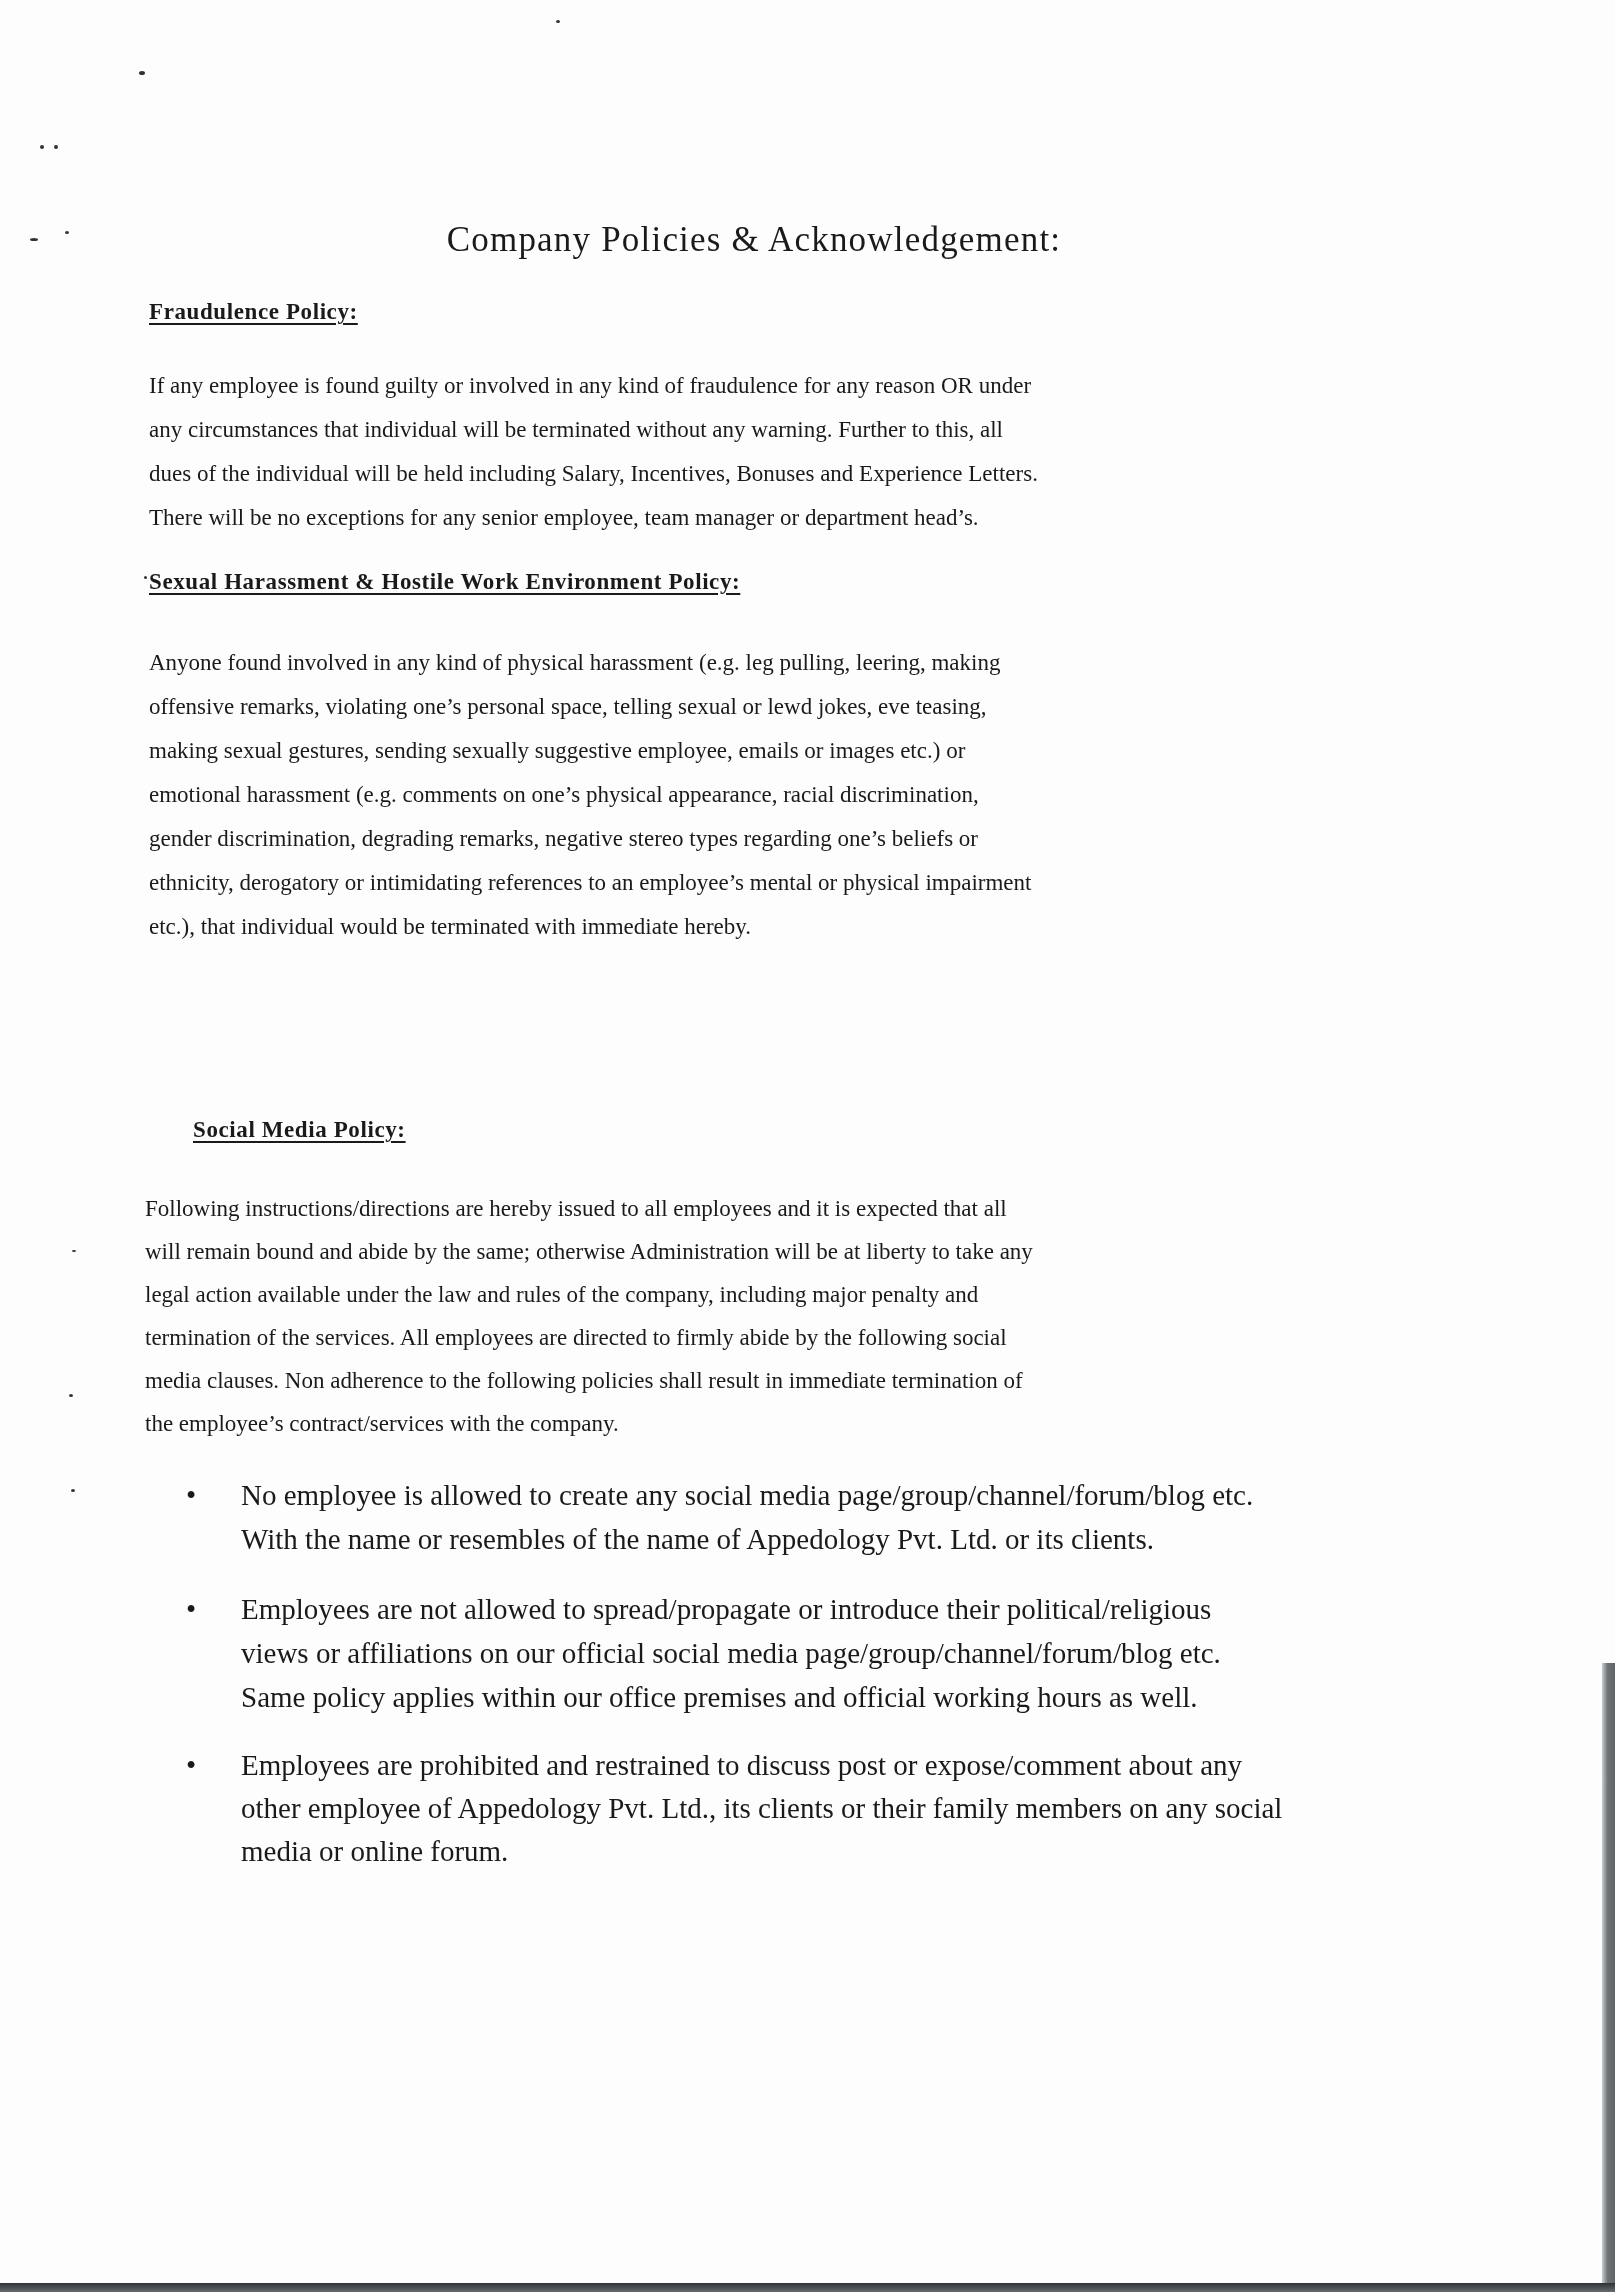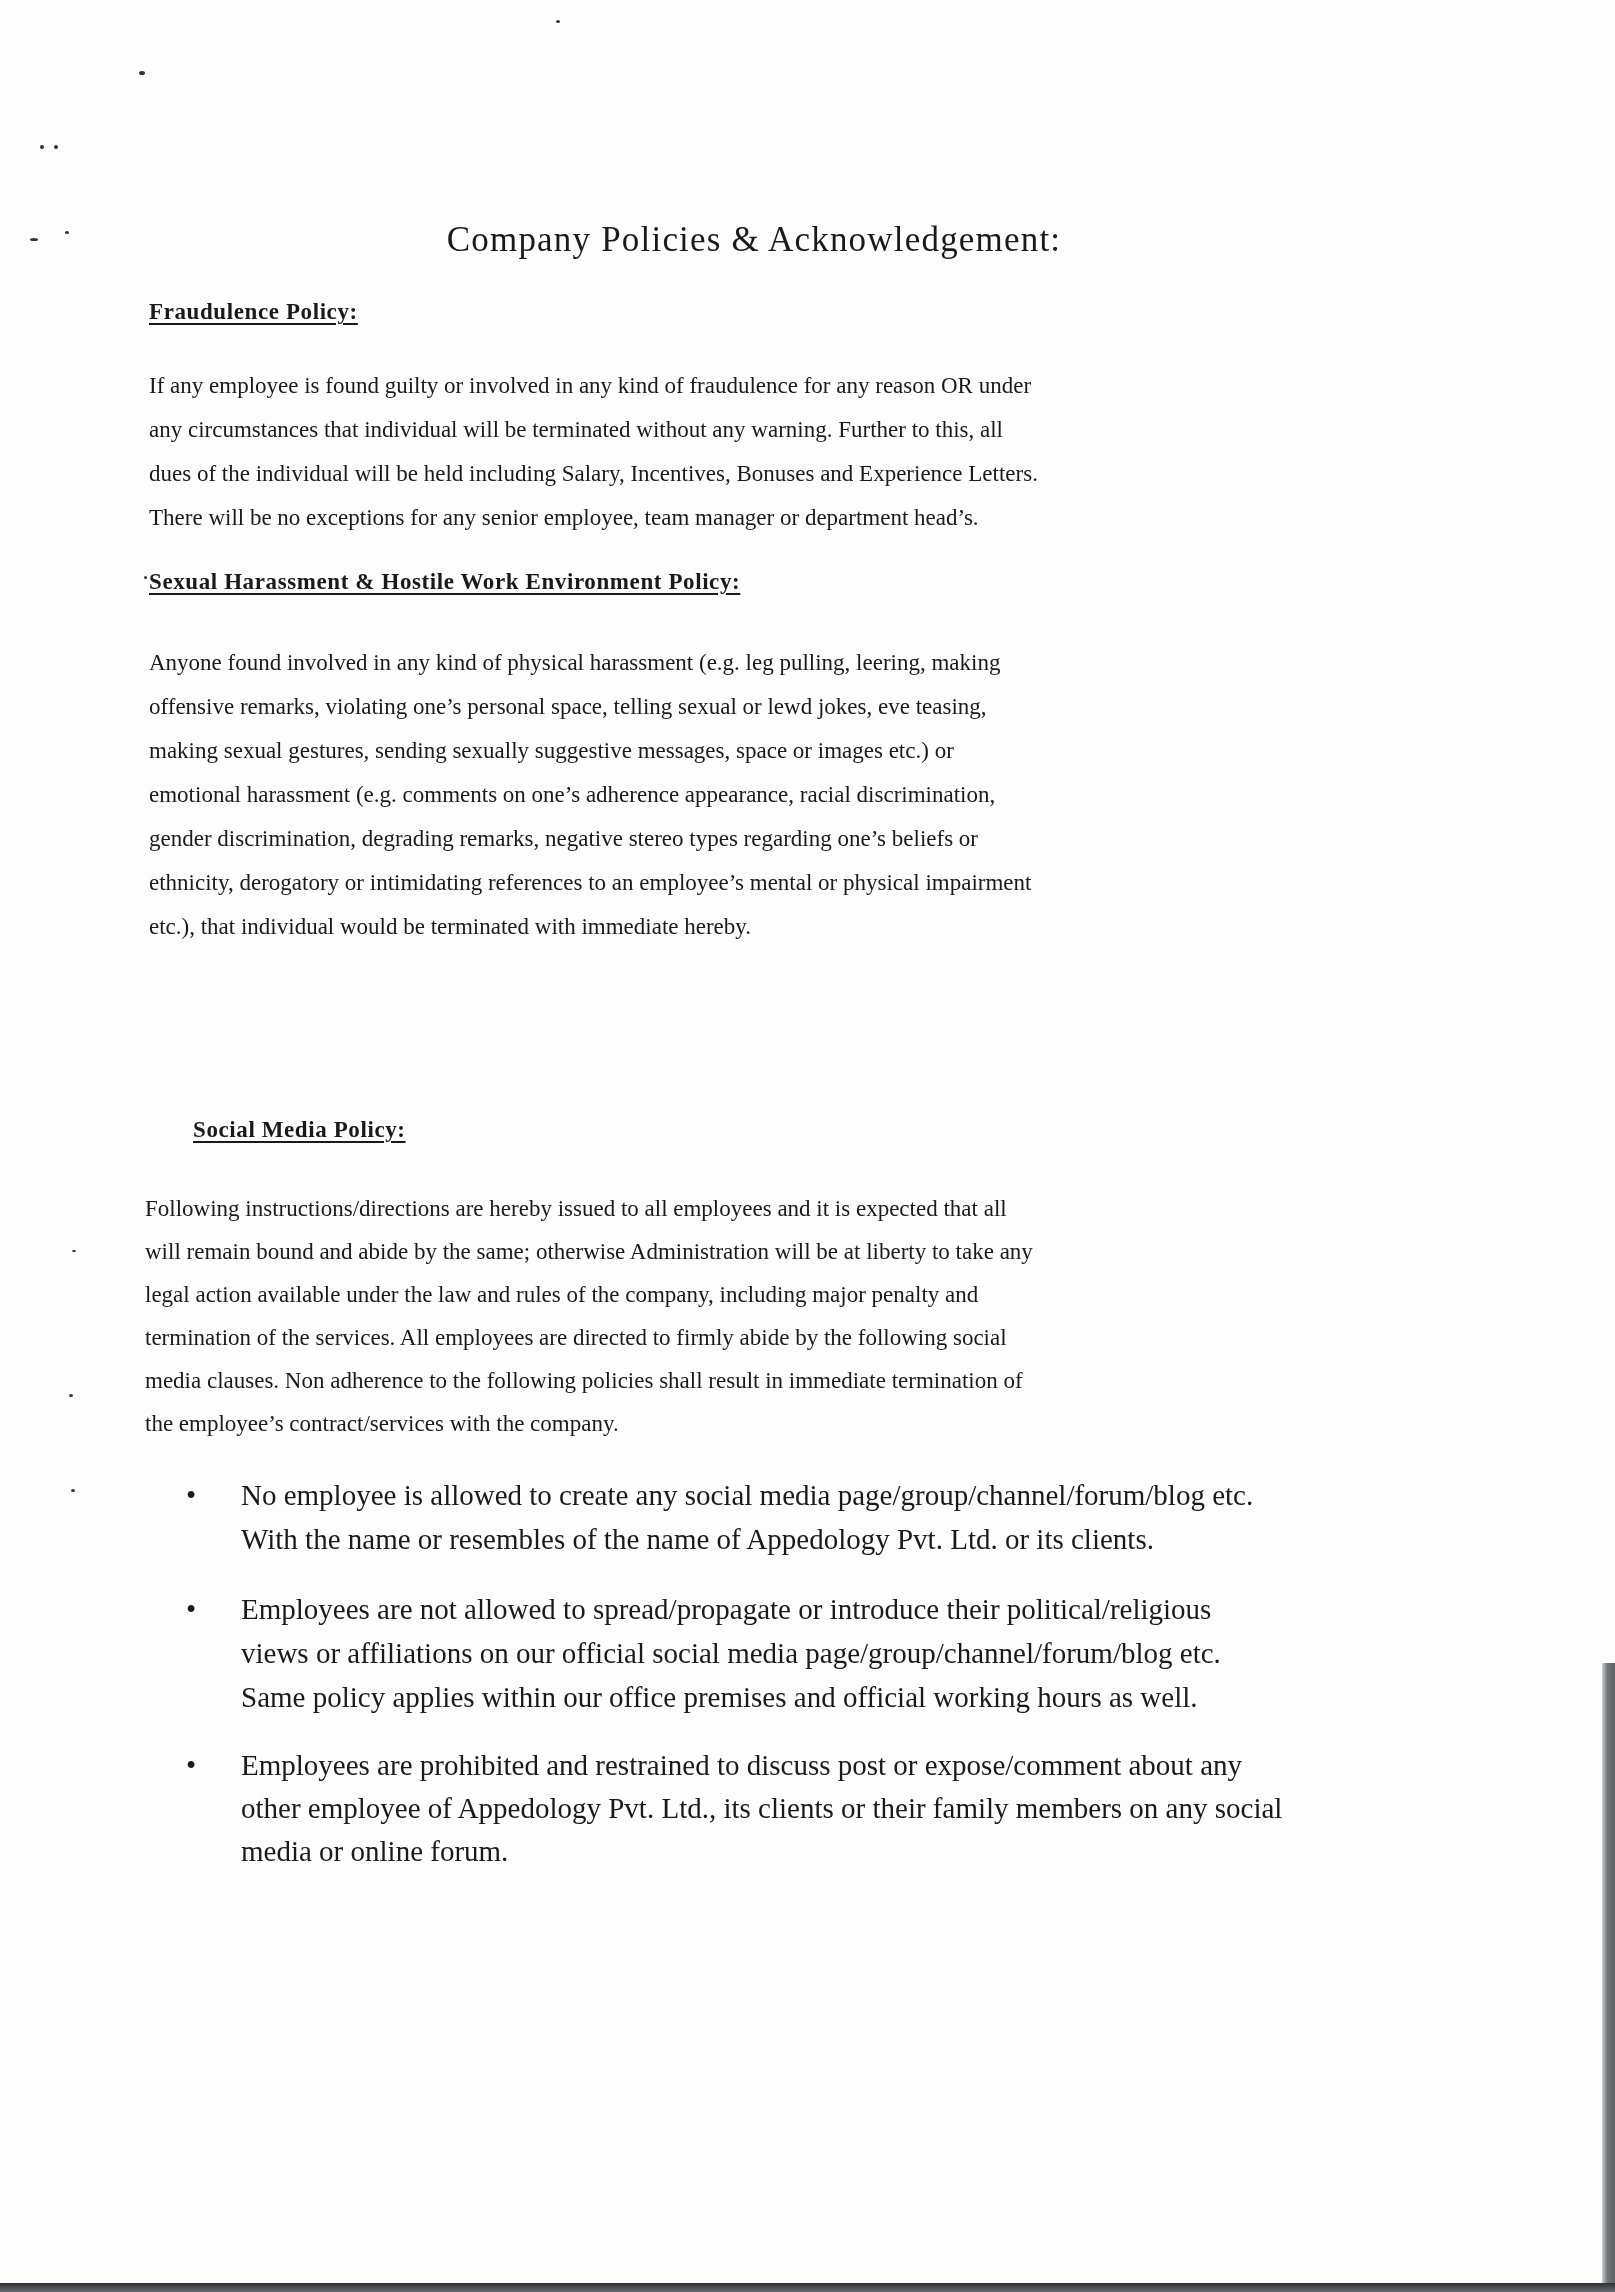--- a/index.html
+++ b/index.html
@@ -32,22 +32,22 @@
   <div>If any employee is found guilty or involved in any kind of fraudulence for any reason OR under</div>
   <div>any circumstances that individual will be terminated without any warning. Further to this, all</div>
   <div>dues of the individual will be held including Salary, Incentives, Bonuses and Experience Letters.</div>
   <div>There will be no exceptions for any senior employee, team manager or department head’s.</div>
 </div>
 
 <div class="abs heading" style="top:569px;">Sexual Harassment &amp; Hostile Work Environment Policy:</div>
 <div class="abs para" style="top:641px;">
   <div>Anyone found involved in any kind of physical harassment (e.g. leg pulling, leering, making</div>
   <div>offensive remarks, violating one’s personal space, telling sexual or lewd jokes, eve teasing,</div>
-  <div>making sexual gestures, sending sexually suggestive messages, space or images etc.)  or</div>
-  <div>emotional harassment (e.g. comments on one’s adherence appearance, racial discrimination,</div>
+  <div>making sexual gestures, sending sexually suggestive employee, emails or images etc.)  or</div>
+  <div>emotional harassment (e.g. comments on one’s physical appearance, racial discrimination,</div>
   <div>gender discrimination, degrading remarks, negative stereo types regarding one’s beliefs or</div>
   <div>ethnicity, derogatory or intimidating references to an employee’s mental or physical impairment</div>
   <div>etc.), that individual would be terminated with immediate hereby.</div>
 </div>
 
 <div class="abs heading" style="top:1117px;margin-left:44px;">Social Media Policy:</div>
 <div class="abs para" style="top:1187px; left:145px; line-height:43px;">
   <div>Following instructions/directions are hereby issued to all employees and it is expected that all</div>
   <div>will remain bound and abide by the same; otherwise Administration will be at liberty to take any</div>
   <div>legal action available under the law and rules of the company, including major penalty and</div>

